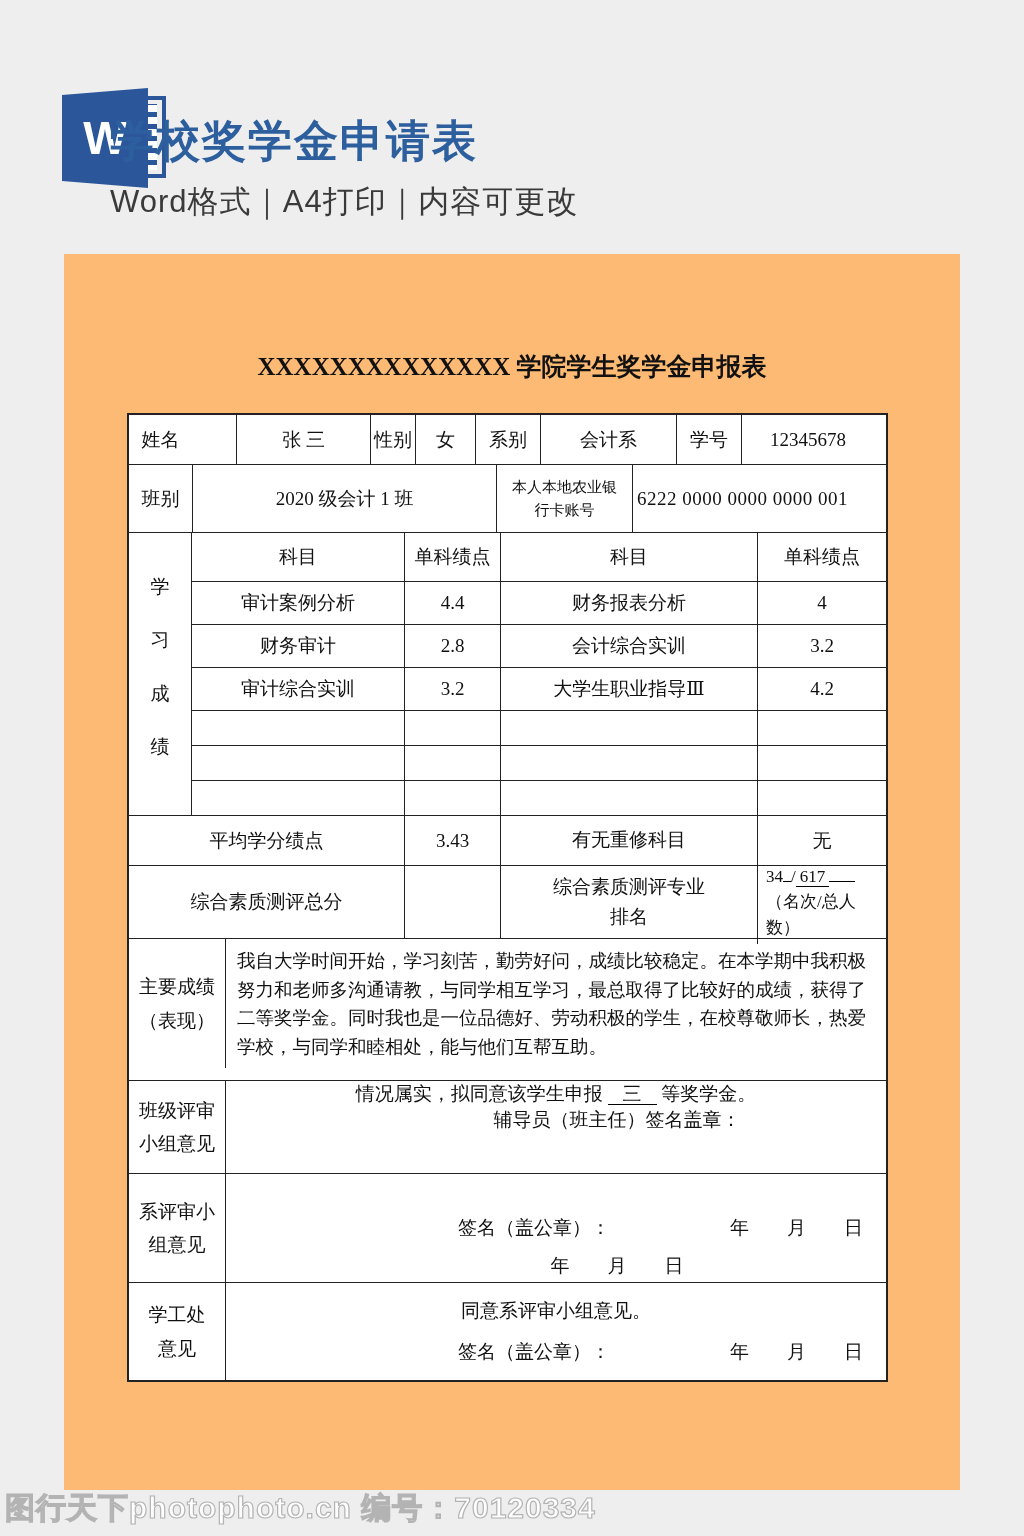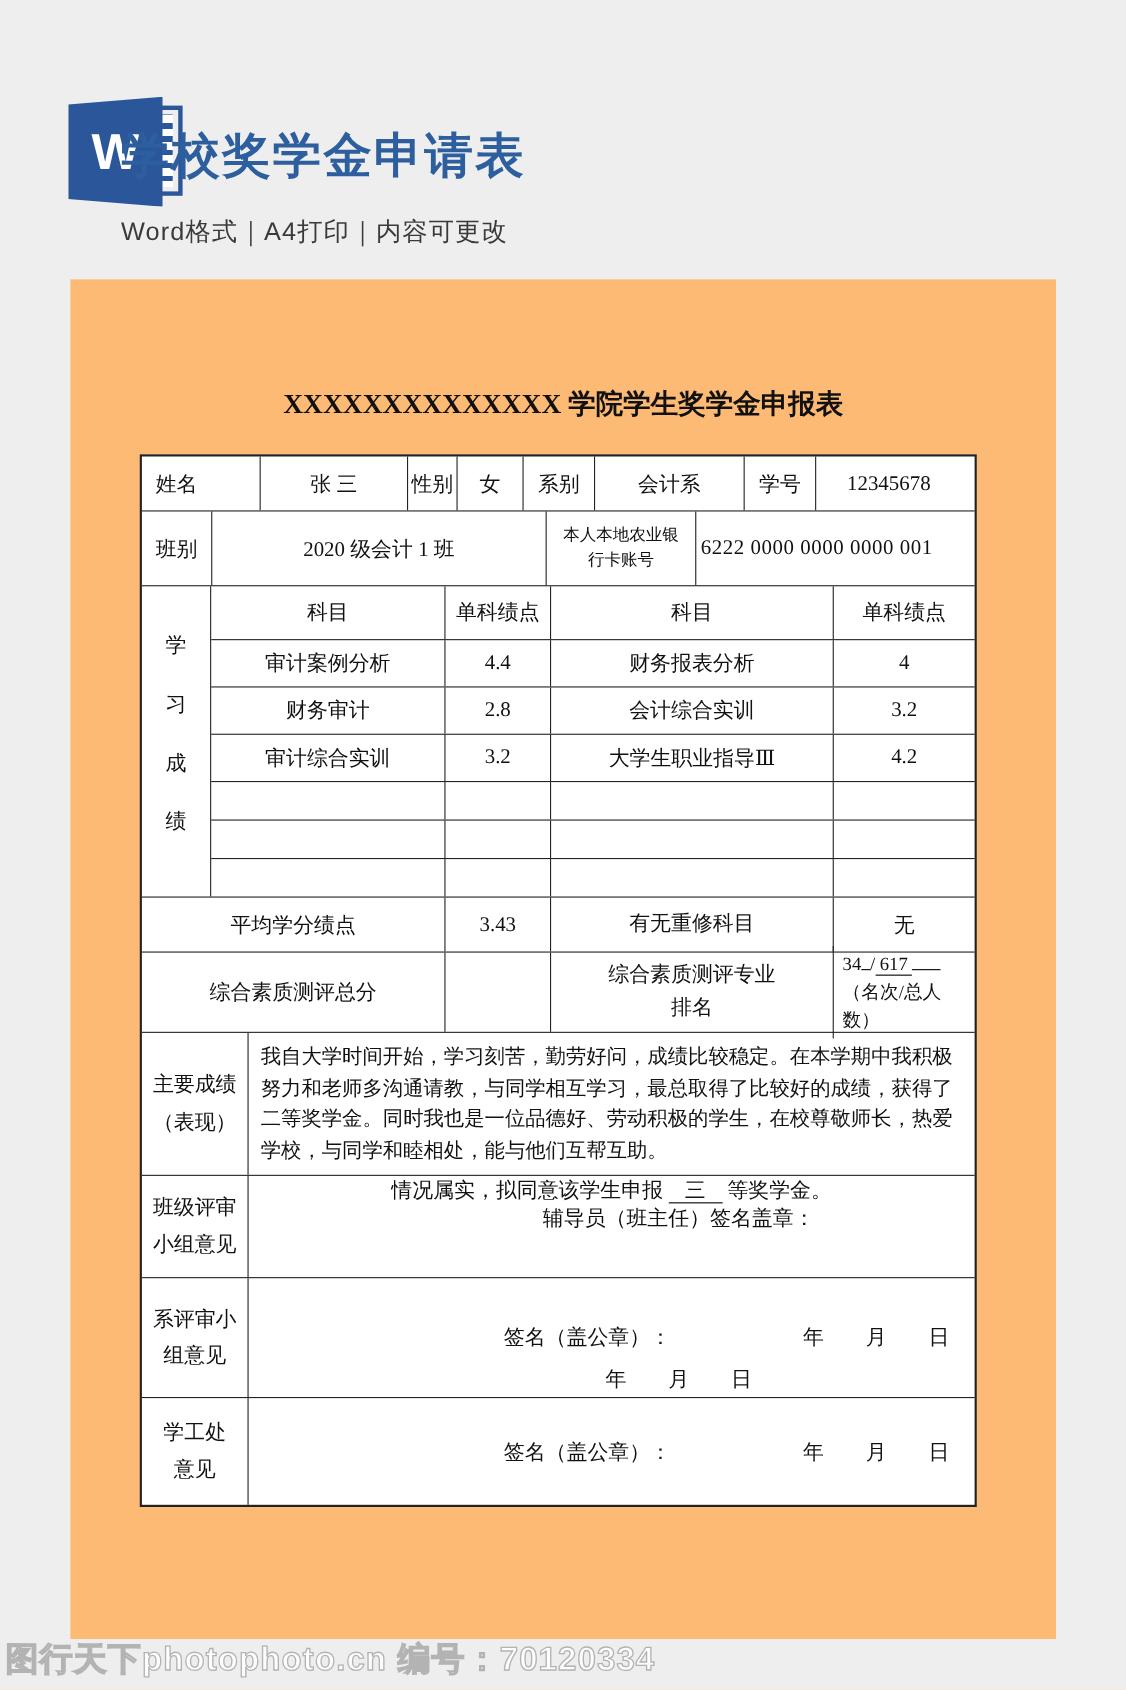--- a/index.html
+++ b/index.html
@@ -14,21 +14,21 @@
       background:#ffffff; border:4px solid #2b579a;
       background-image:repeating-linear-gradient(#2b579a 0 5px, #ffffff 5px 12px);
       background-clip:content-box; padding:4px 5px; }
   .word-icon .front-part { position:absolute; left:0; top:0; width:86px; height:100px;
       background:#2b579a; clip-path:polygon(0 7%, 100% 0, 100% 100%, 0 93%);
       display:flex; align-items:center; justify-content:center; }
   .word-icon .front-part span { color:#fff; font-weight:bold; font-size:46px;
       font-family:"Liberation Sans",sans-serif; }
   .promo-text { position:absolute; left:110px; right:0; top:112px; text-align:left; }
   .promo-title { font-size:44px; font-weight:bold; color:#2d5f9e; letter-spacing:2px; }
-  .promo-sub { margin-top:24px; font-size:23px; color:#3a3a3a; letter-spacing:1px; }
+  .promo-sub { margin-top:10px; font-size:31px; color:#3a3a3a; letter-spacing:1px; }
 
   
   .page { position:absolute; left:64px; top:254px; width:896px; height:1236px; background:#fdba74; }
   .doc-title { position:absolute; top:96px; left:0; width:100%; text-align:center;
       font-family:"Liberation Serif","DejaVu Serif",serif; font-weight:bold; font-size:25px; color:#111; }
 
   
   .form { position:absolute; left:63px; top:159px; width:761px; border:2px solid #222;
       font-family:"Liberation Serif","DejaVu Serif",serif; font-size:19px; color:#111; background:#fff; }
   .band { display:flex; }
@@ -67,21 +67,21 @@
   .uline { display:inline-block; border-bottom:1px solid #000; }
   .u-sm { width:8px; } .u-md { width:26px; }
   .u-num { border-bottom:1px solid #000; padding:0 4px; }
 
   .sec { display:flex; }
   .sec-label { flex:0 0 96px; display:flex; flex-direction:column; align-items:center;
       justify-content:center; line-height:1.75; }
   .sec-body { flex:1; border-left:1px solid #222; }
   .sec1 { height:130px; }
   .sec1 .sec-body { padding:8px 11px 0 11px; line-height:1.55; font-size:18.5px; text-align:left; }
-  .sec2 { height:93px; } .sec3 { height:109px; } .sec4 { height:98px; }
+  .sec2 { height:93px;margin-top:12px; } .sec3 { height:109px; } .sec4 { height:98px; }
   .opinion { display:flex; flex-direction:column; justify-content:space-evenly; }
   .op-line1 { text-align:center; }
   .op-line2 { display:flex; align-items:center; }
   .fill-blank { border-bottom:1px solid #000; padding:0 15px; }
   .gap120 { gap:120px; } .pad120 { padding-left:122px;flex-direction:column; } .pad230 { padding-left:232px; }
 
   
   .watermark { position:absolute; left:5px; top:1488px; font-size:30px; font-weight:bold;
       color:#fdfdfd; -webkit-text-stroke:1.2px #b3b3b3; letter-spacing:1px;
       font-family:"Liberation Sans","DejaVu Sans",sans-serif; }
@@ -234,20 +234,21 @@
           </div>
         </div>
       </div>
 
       <div class="band sec sec4">
         <div class="sec-label">
           <span>学工处</span>
           <span>意见</span>
         </div>
         <div class="sec-body opinion">
+          <div class="op-line1">同意系评审小组意见。</div>
           <div class="op-line2 pad230 gap120">
             <span>签名（盖公章）：</span>
             <span>年　　月　　日</span>
           </div>
         </div>
       </div>
 
     </div>
   </div>
 

